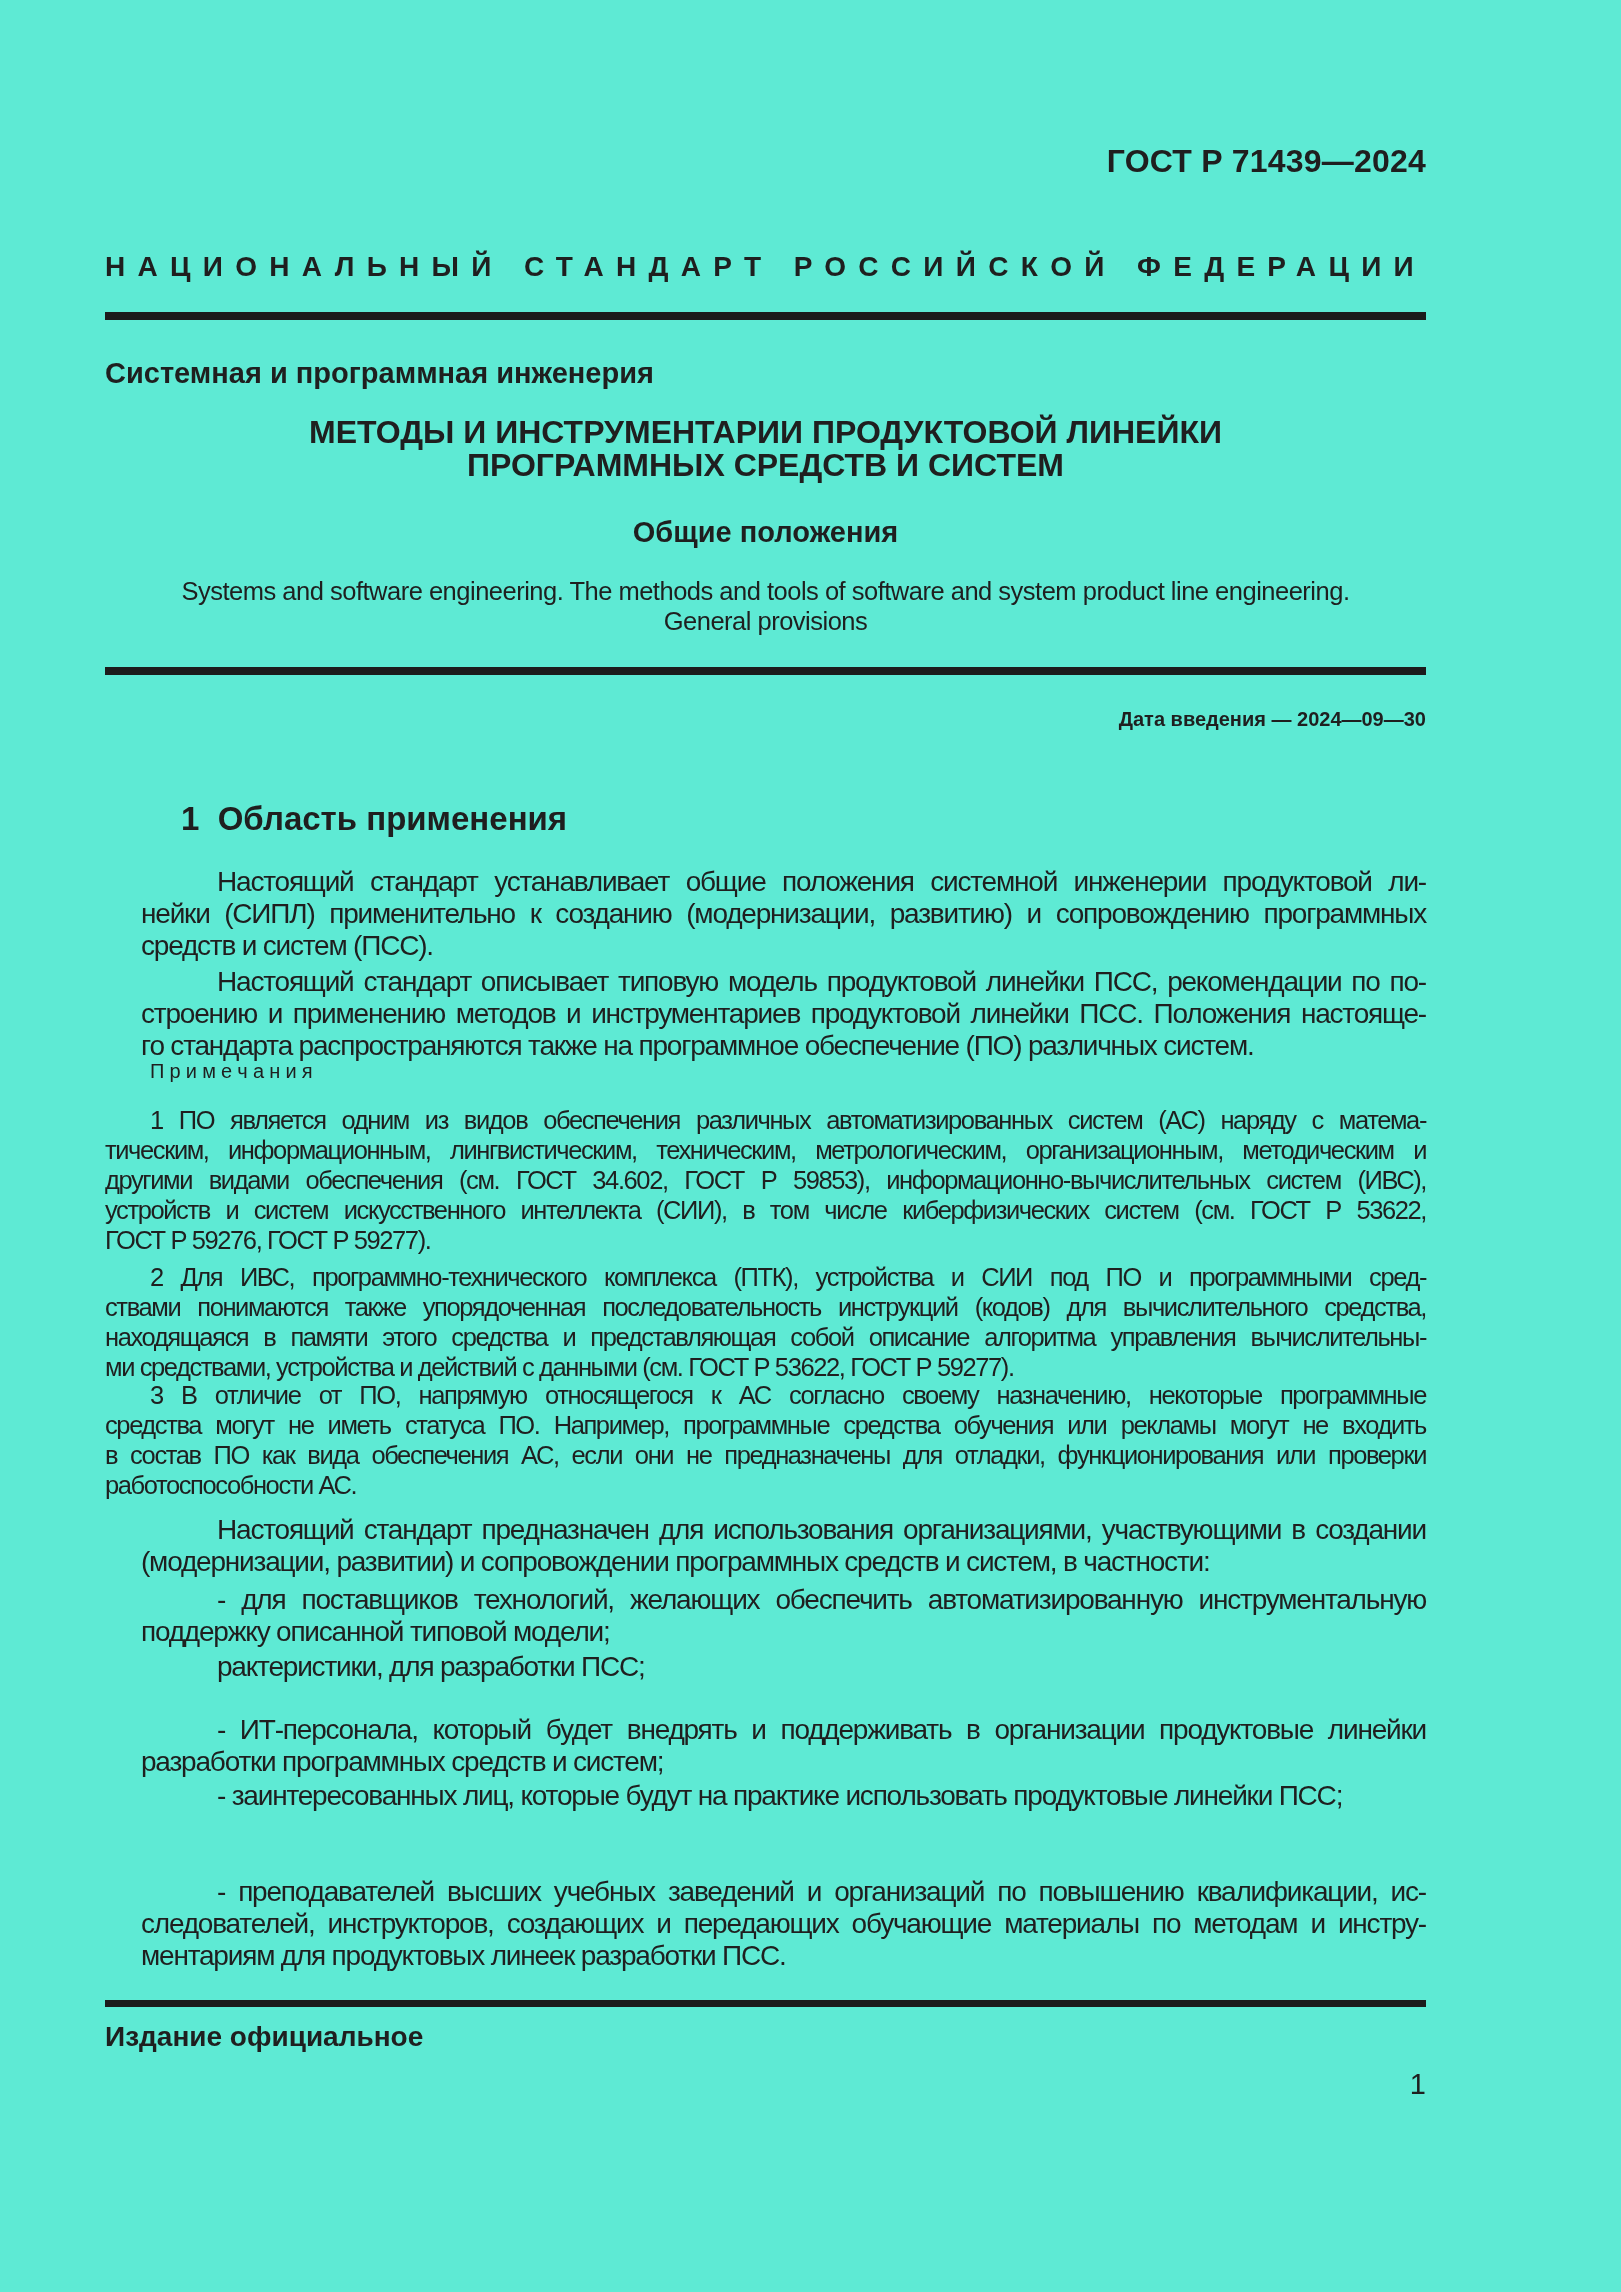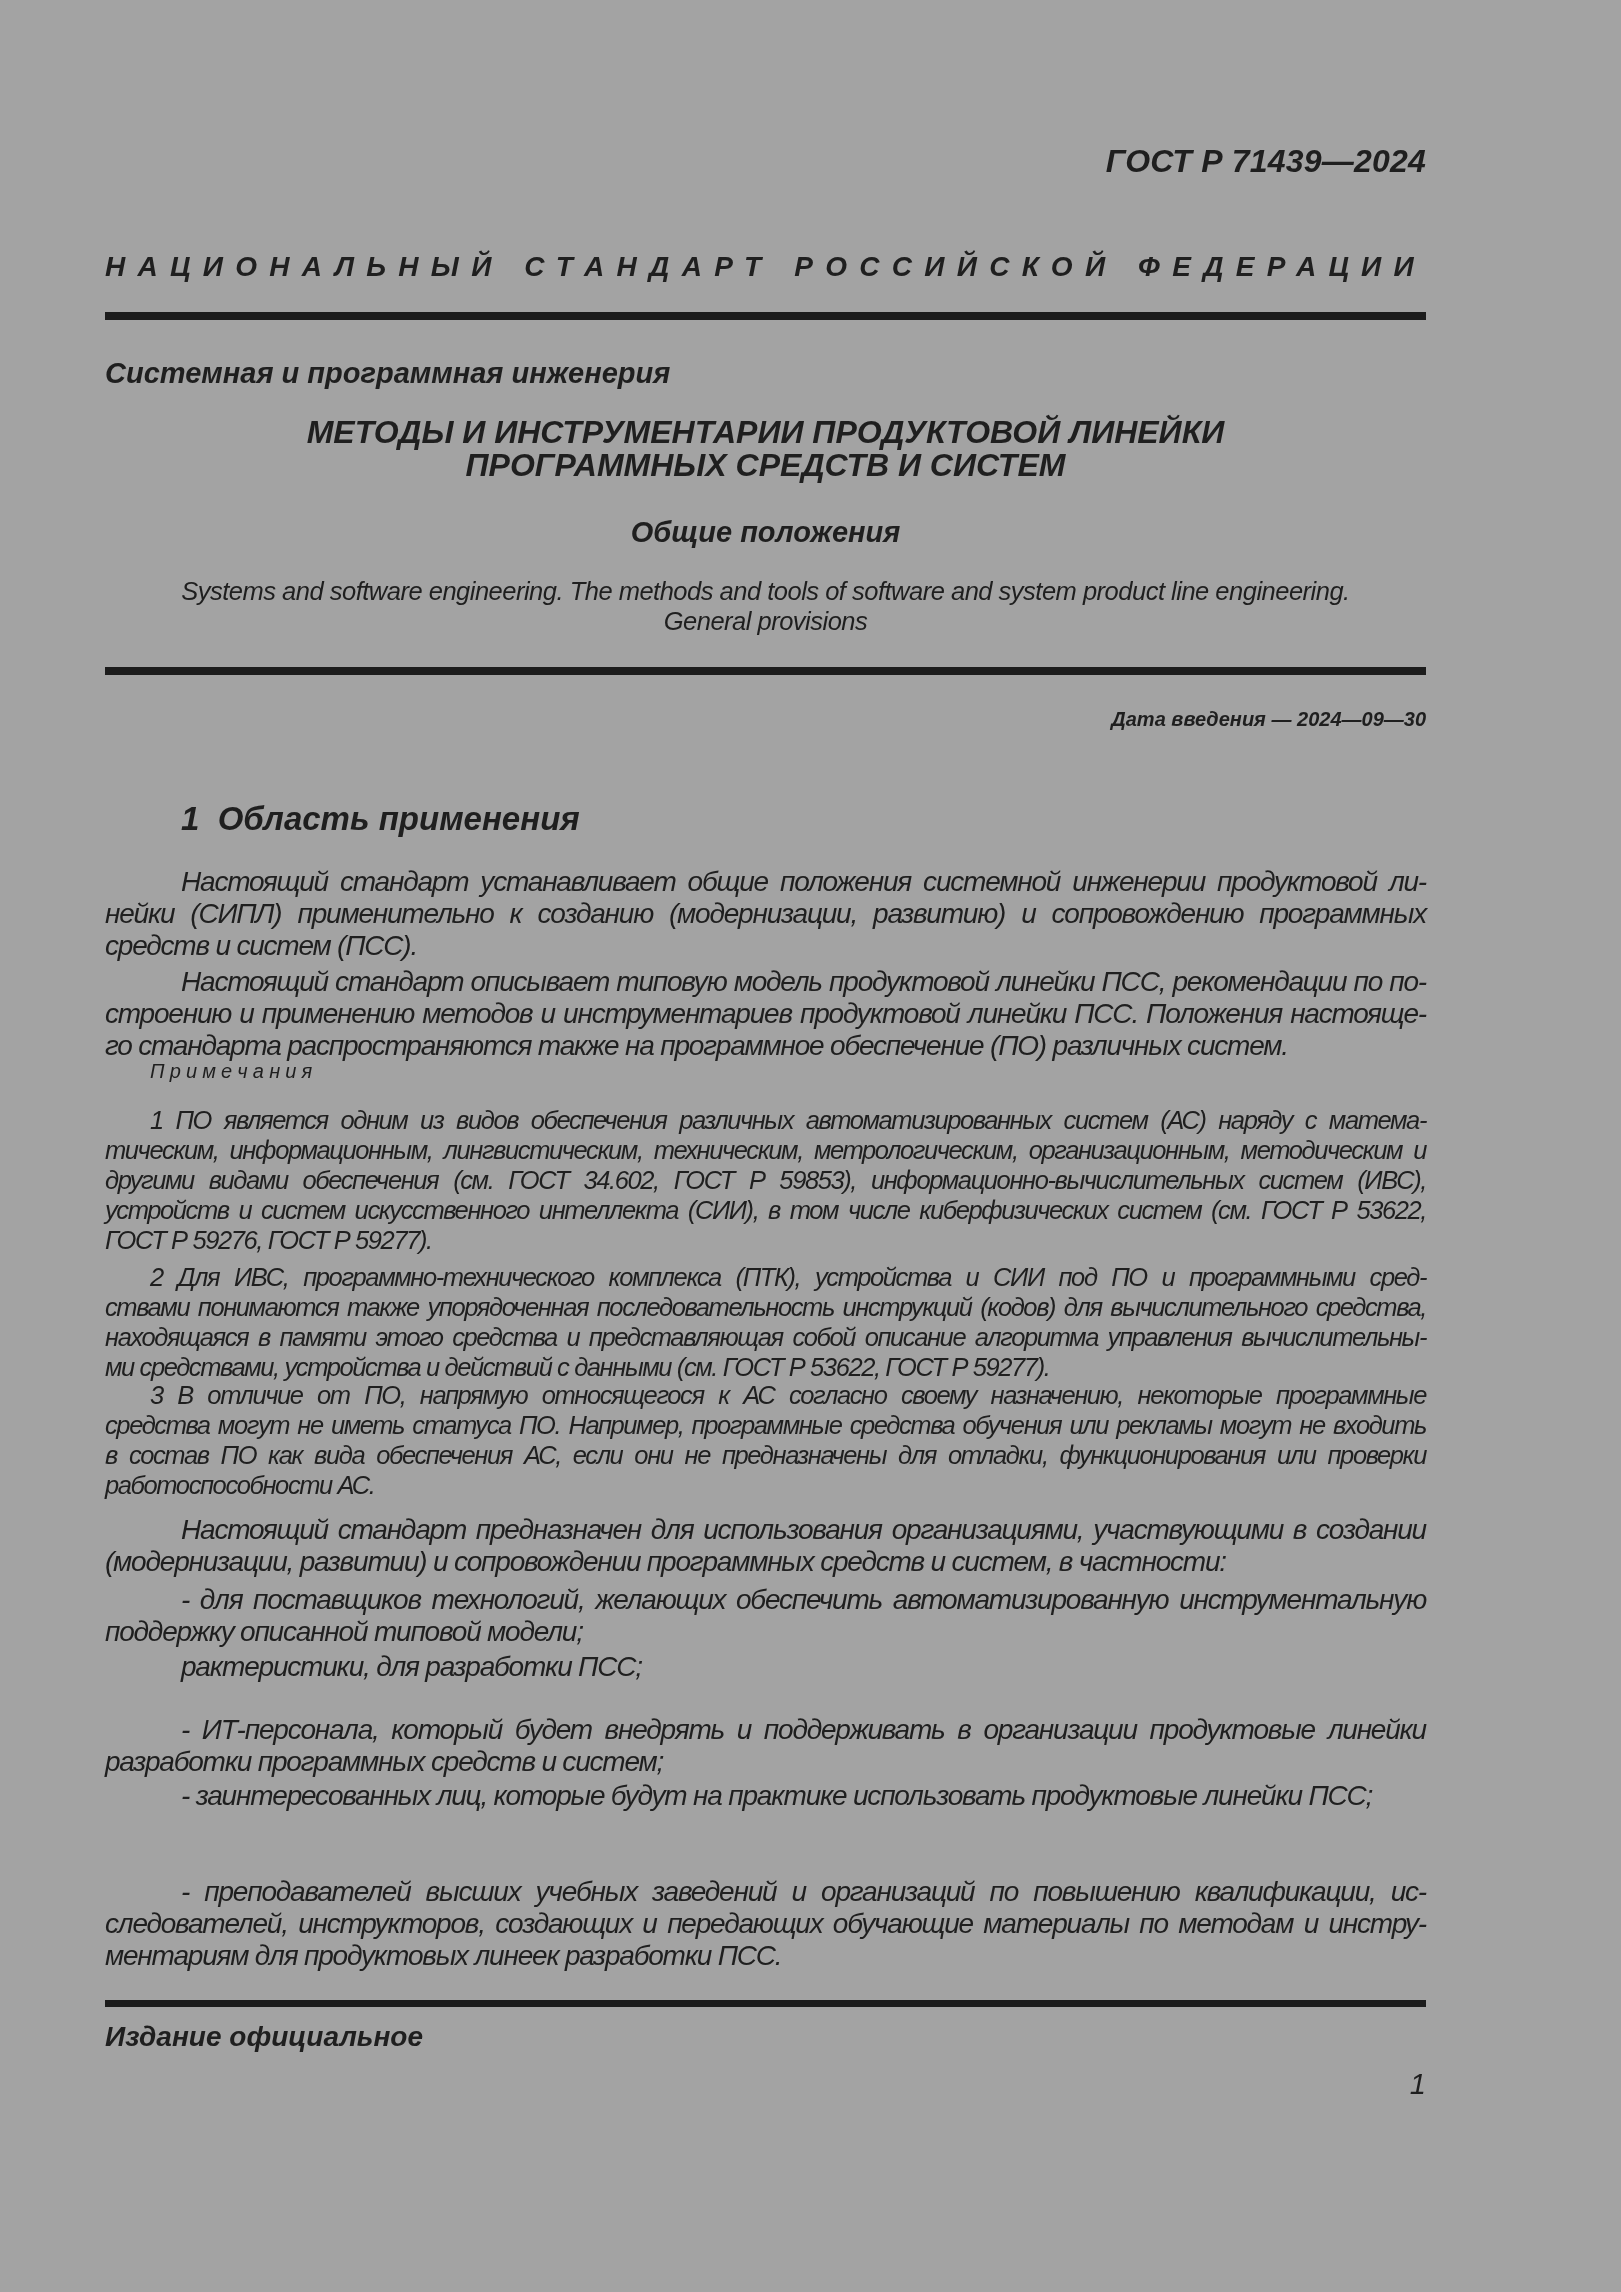--- a/index.html
+++ b/index.html
@@ -5,21 +5,21 @@
 <style>
   * { margin:0; padding:0; box-sizing:border-box; }
   html, body { background:#ffffff; }
   body {
     position:relative;
     width:1621px; height:2293px;
     font-family:"Liberation Sans","DejaVu Sans",sans-serif;
     color:#1f1f1f;
     overflow:hidden;
   }
-  .page { position:absolute; inset:0; background:#a3a3a3;font-style:italic; }
+  .page { position:absolute; inset:0; background:#5eead4; }
 
   
   .abs { position:absolute; left:105px; width:1321px; }
 
   .doc-code   { top:143px; text-align:right; font-weight:bold; font-size:32px; letter-spacing:0.2px; }
   .band       { top:251px; font-weight:bold; font-size:28px; letter-spacing:12.3px;
                 text-align:justify; text-align-last:justify; white-space:nowrap; }
   .rule       { background:#1c1c1c; }
   .rule-1     { top:312px; height:7.8px; }
   .subject    { top:357px; font-weight:bold; font-size:29px; }
@@ -27,21 +27,21 @@
   .main-title .line { text-align:center; }
   .subtitle   { top:516px; text-align:center; font-weight:bold; font-size:29px; }
   .title-en   { top:576px; text-align:center; font-size:25.5px; line-height:30px; letter-spacing:-0.5px; }
   .title-en .line { text-align:center; }
   .rule-2     { top:667px; height:7.8px; }
   .date-line  { top:708px; text-align:right; font-weight:bold; font-size:20px; }
 
   .section-heading { top:800px; font-weight:bold; font-size:33px; padding-left:76px; white-space:pre-wrap; }
 
   .body-para  { font-size:28px; line-height:32px; letter-spacing:-1.2px; }
-  .body-para .line { text-align:justify; text-align-last:justify; }
+  .body-para .line { text-align:justify; text-align-last:justify;margin-left:36px; }
   .body-para .line:last-child { text-align-last:left; }
   .body-para .line:first-child { text-indent:76px; }
 
   .p1 { top:866px; }
   .p2 { top:966px; }
 
   .notes-label { top:1060px; font-size:20px; letter-spacing:-0.2px; padding-left:45px; }
 
   .note { font-size:25.5px; line-height:30px; letter-spacing:-1.4px; }
   .note .line { text-align:justify; text-align-last:justify; }

